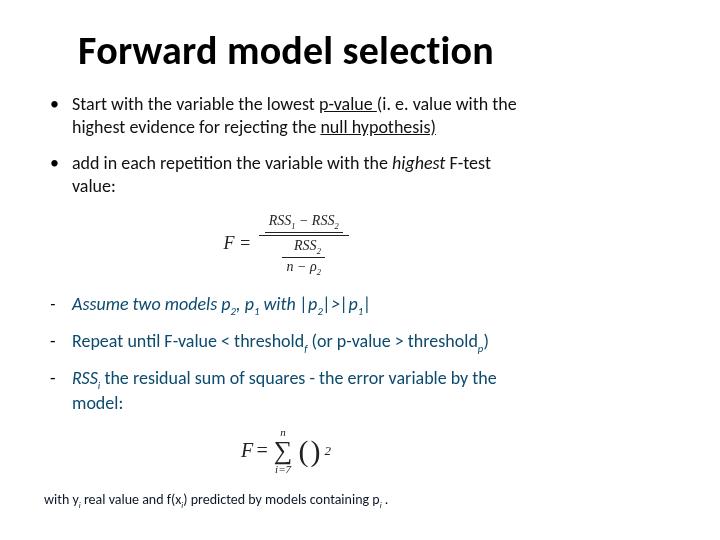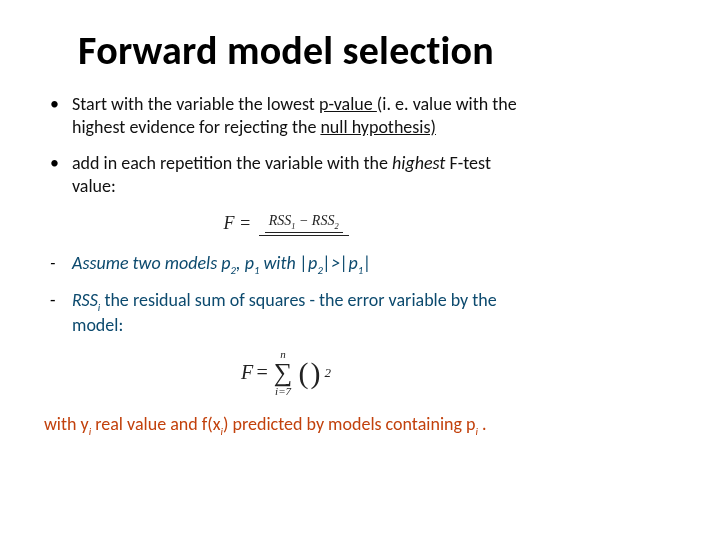--- a/index.html
+++ b/index.html
@@ -150,23 +150,23 @@
     font-style: normal;
     line-height: 0.8;
     padding: 0 1px;
   }
   .sq {
     font-size: 13px;
     vertical-align: super;
     margin-left: 1px;
   }
   .footer-line {
-    font-size: 18px;
+    font-size: 14px;
     margin-top: 15px;
-    color: #c2410c;
+    color: #0f172a;
   }
 </style>
 </head>
 <body>
 
 <div class="slide">
 
   <div class="title">Forward model selection</div>
 
   <ul class="bullets">
@@ -181,26 +181,39 @@
   <div class="formula-block">
     <span class="eq-lhs"><span>F</span><span> = </span></span>
     <span class="frac">
       <span class="top">
         <span class="small-frac">
           <span class="top">
             <span style="font-style:italic">RSS</span><span class="sub">1</span><span> − </span><span style="font-style:italic">RSS</span><span class="sub">2</span>
           </span>
         </span>
       </span>
+      <span class="bot">
+        <span class="small-frac">
+          <span class="top">
+            <span style="font-style:italic">RSS</span><span class="sub">2</span>
+          </span>
+          <span class="bot">
+            <span>n</span><span> − </span><span>ρ</span><span class="sub">2</span>
+          </span>
+        </span>
+      </span>
     </span>
   </div>
 
   <ul class="dashes">
     <li class="i">
       <span>Assume two models </span><span>p</span><span class="sub">2</span><span>, </span><span>p</span><span class="sub">1</span><span> with |</span><span>p</span><span class="sub">2</span><span>|&gt;|</span><span>p</span><span class="sub">1</span><span>|</span>
+    </li>
+    <li>
+      <span>Repeat until F-value &lt; threshold</span><span class="sub">f</span><span> (or p-value &gt; threshold</span><span class="sub">p</span><span>)</span>
     </li>
     <li>
       <span class="i">RSS</span><span class="i sub">i</span><span> the residual sum of squares - the error variable by the model:</span>
     </li>
   </ul>
 
   <div class="formula-block">
     <span class="sum-eq">
       <span>F</span>
         <span> = </span>

